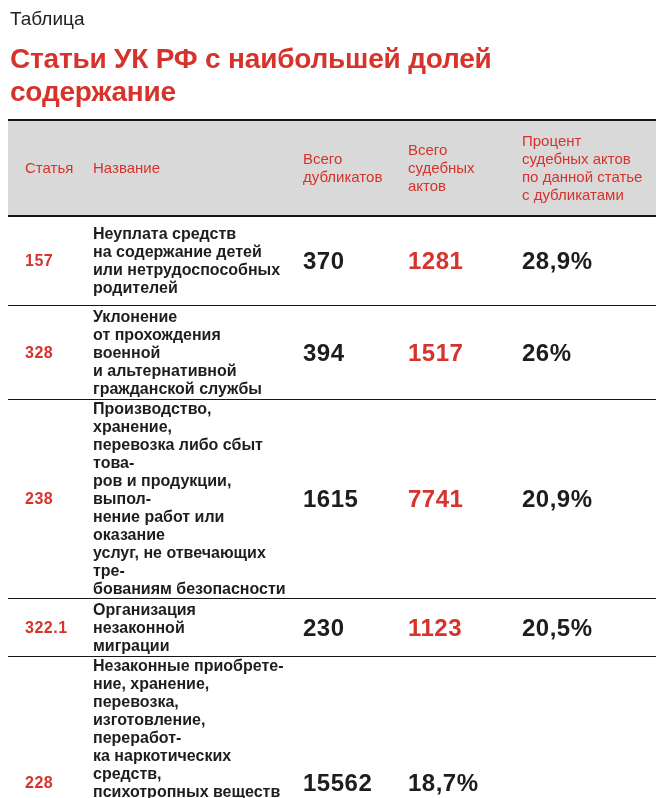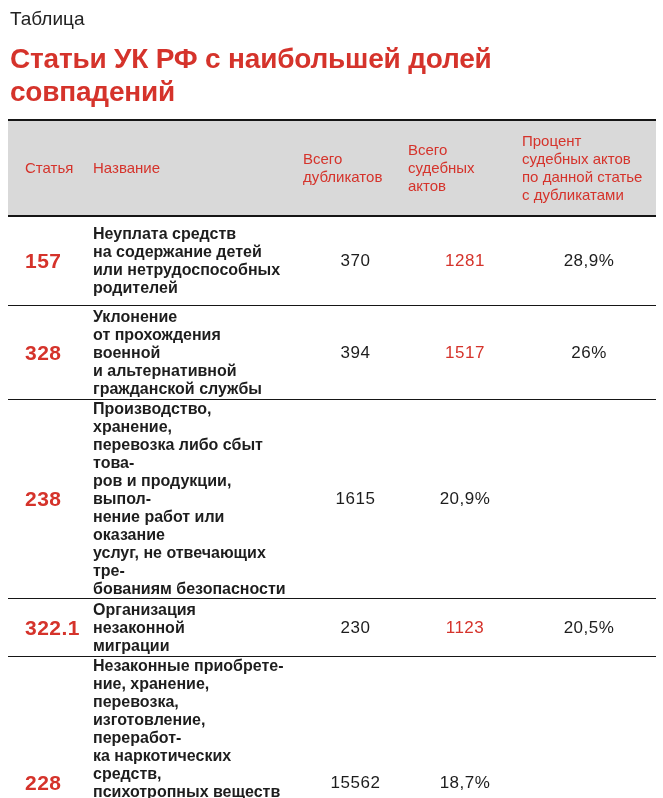--- a/index.html
+++ b/index.html
@@ -59,49 +59,48 @@
   .c1{padding-left:17px;}
   .c2{padding-right:12px;}
   .trow.sep{border-top:1px solid var(--line);}
   .r1{min-height:88px;}
   .r2{min-height:94px;}
   .r3{min-height:130px;}
   .r4{min-height:58px;}
   .r5{min-height:196px;}
   .article{
     color:var(--red);
-    font-size:21px;
+    font-size:16px;
     font-weight:700;
     letter-spacing:0.5px;
   }
   .name{
     font-size:16px;
     line-height:18px;
     font-weight:600;
     white-space:pre-line;
     color:var(--ink);
   }
   .num{
-    font-size:17px;
-    font-weight:400;
+    font-size:24px;
+    font-weight:700;
     letter-spacing:0.5px;
     color:var(--ink);
-    text-align:center;
   }
   .acts{color:var(--red);}
 </style>
 </head>
 <body>
 
 <div class="page">
 
   <div class="kicker">Таблица</div>
 
   <h1 class="title">Статьи УК РФ с наибольшей долей
-совпадений</h1>
+содержание</h1>
 
   <div class="table">
 
     <div class="row thead">
       <div class="th c1">Статья</div>
       <div class="th c2">Название</div>
       <div class="th c3">Всего
 дубликатов</div>
       <div class="th c4">Всего
 судебных
@@ -136,20 +135,21 @@
 
     <div class="row trow sep r3">
       <div class="article c1">238</div>
       <div class="name c2">Производство, хранение,
 перевозка либо сбыт това-
 ров и продукции, выпол-
 нение работ или оказание
 услуг, не отвечающих тре-
 бованиям безопасности</div>
       <div class="num c3">1615</div>
+      <div class="num acts c4">7741</div>
       <div class="num c5">20,9%</div>
     </div>
 
     <div class="row trow sep r4">
       <div class="article c1">322.1</div>
       <div class="name c2">Организация незаконной
 миграции</div>
       <div class="num c3">230</div>
       <div class="num acts c4">1123</div>
       <div class="num c5">20,5%</div>

